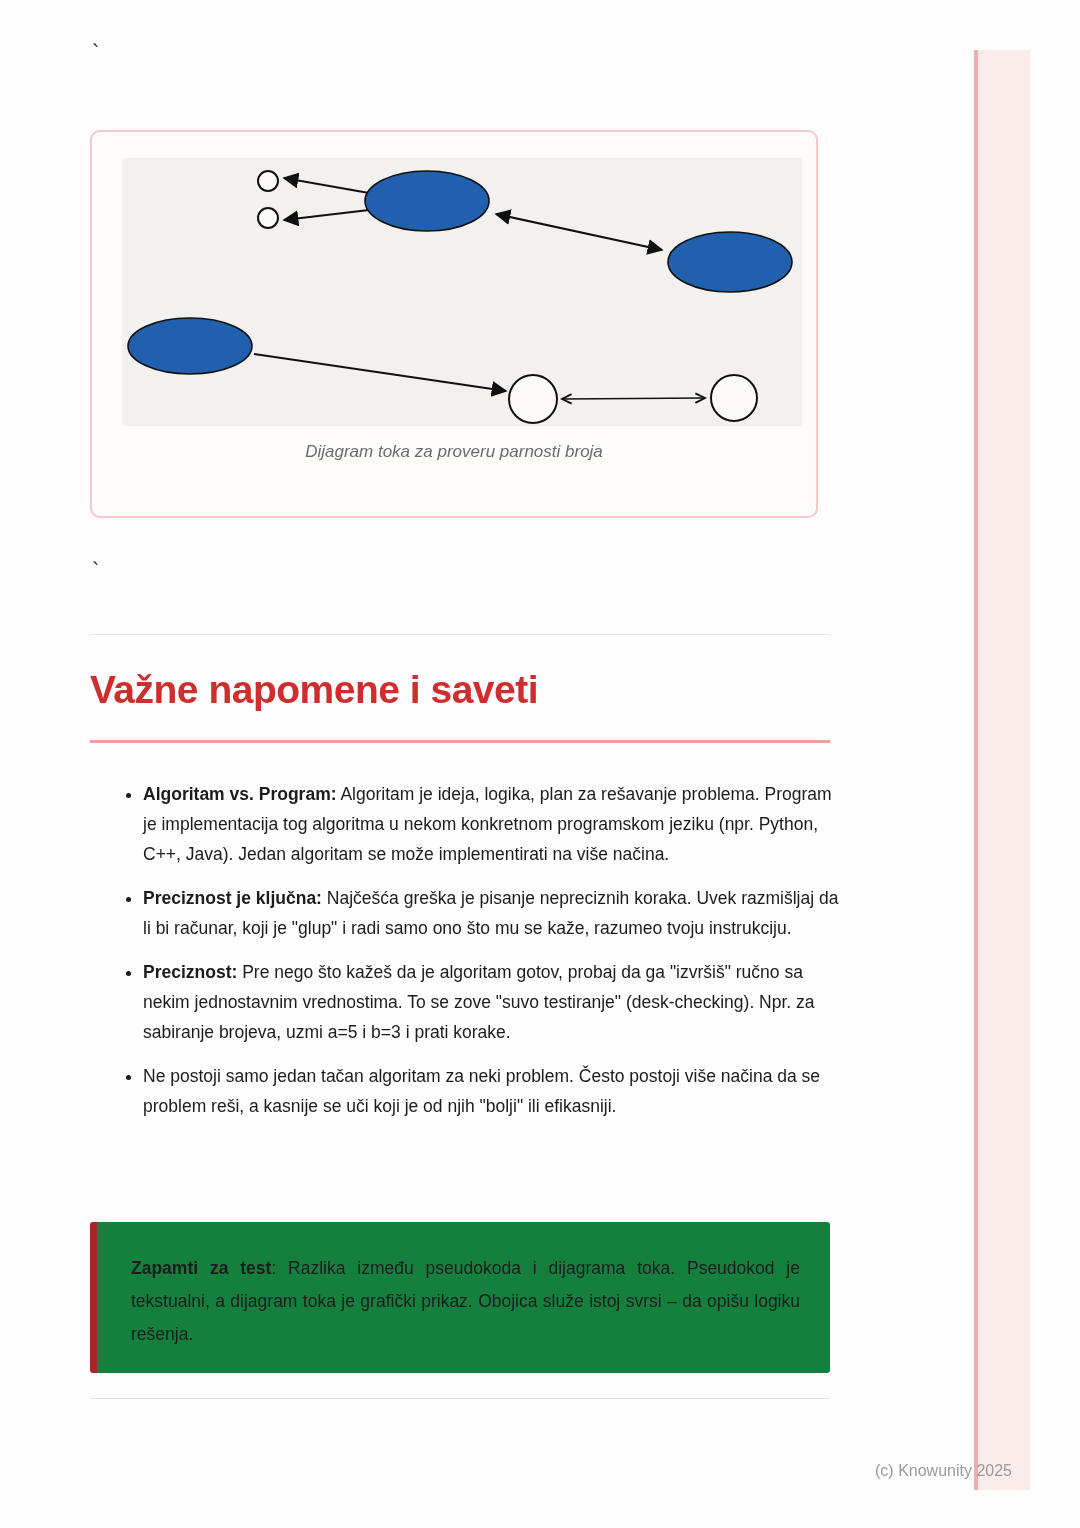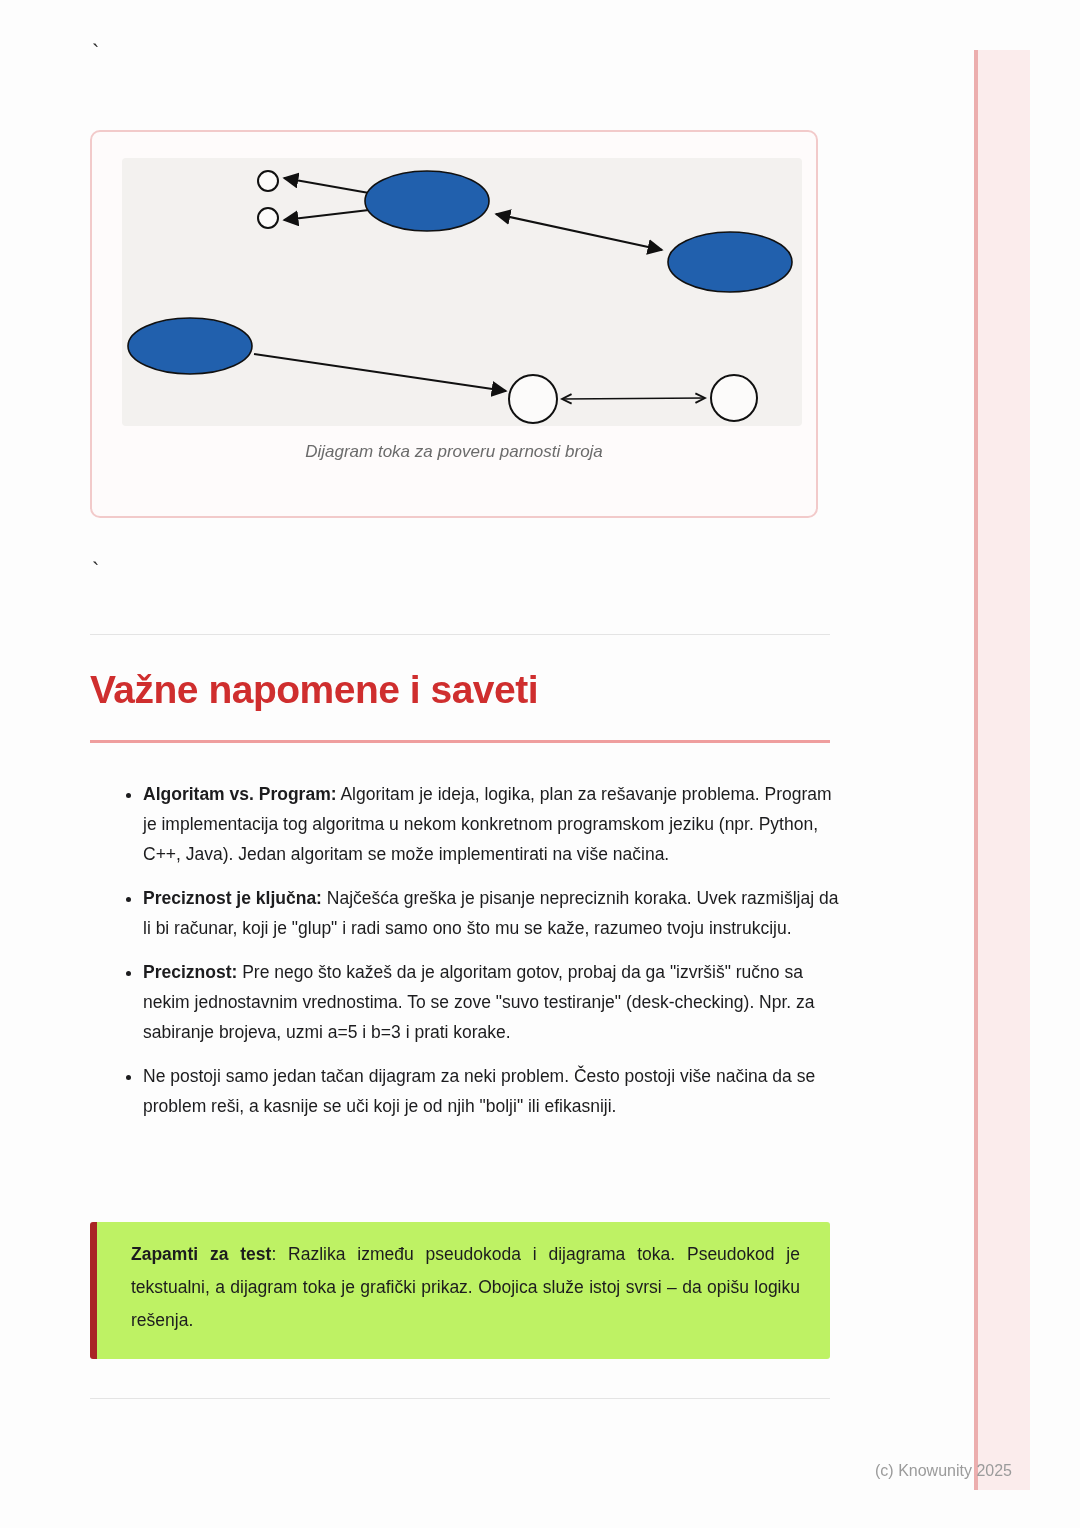--- a/index.html
+++ b/index.html
@@ -99,24 +99,24 @@
     color: #1c1c1e;
   }
   .notes-list li strong { font-weight: 700; }
 
   
   .callout {
     position: absolute;
     left: 90px;
     top: 1222px;
     width: 740px;
-    background: #bef264;
+    background: #15803d;
     border-left: 7px solid #a92626;
     border-radius: 3px;
-    padding: 16px 30px 22px 34px;
+    padding: 30px 30px 22px 34px;
   }
   .callout-text {
     margin: 0;
     font-size: 17.5px;
     line-height: 33px;
     text-align: justify;
     color: #1c1c1e;
   }
   .callout-text strong { font-weight: 700; }
 
@@ -189,21 +189,21 @@
     <li>
       <strong>Algoritam vs. Program:</strong><span> Algoritam je ideja, logika, plan za rešavanje problema. Program je implementacija tog algoritma u nekom konkretnom programskom jeziku (npr. Python, C++, Java). Jedan algoritam se može implementirati na više načina.</span>
     </li>
     <li>
       <strong>Preciznost je ključna:</strong><span> Najčešća greška je pisanje nepreciznih koraka. Uvek razmišljaj da li bi računar, koji je "glup" i radi samo ono što mu se kaže, razumeo tvoju instrukciju.</span>
     </li>
     <li>
       <strong>Preciznost:</strong><span> Pre nego što kažeš da je algoritam gotov, probaj da ga "izvršiš" ručno sa nekim jednostavnim vrednostima. To se zove "suvo testiranje" (desk-checking). Npr. za sabiranje brojeva, uzmi a=5 i b=3 i prati korake.</span>
     </li>
     <li>
-      <strong></strong><span>Ne postoji samo jedan tačan dijagram za neki problem. Često postoji više načina da se problem reši, a kasnije se uči koji je od njih "bolji" ili efikasniji.</span>
+      <strong></strong><span>Ne postoji samo jedan tačan algoritam za neki problem. Često postoji više načina da se problem reši, a kasnije se uči koji je od njih "bolji" ili efikasniji.</span>
     </li>
   </ul>
 
   <aside class="callout">
     <p class="callout-text">
       <strong>Zapamti za test</strong><span>: Razlika između pseudokoda i dijagrama toka. Pseudokod je tekstualni, a dijagram toka je grafički prikaz. Obojica služe istoj svrsi – da opišu logiku rešenja.</span>
     </p>
   </aside>
 
   <div class="divider divider-2"></div>

